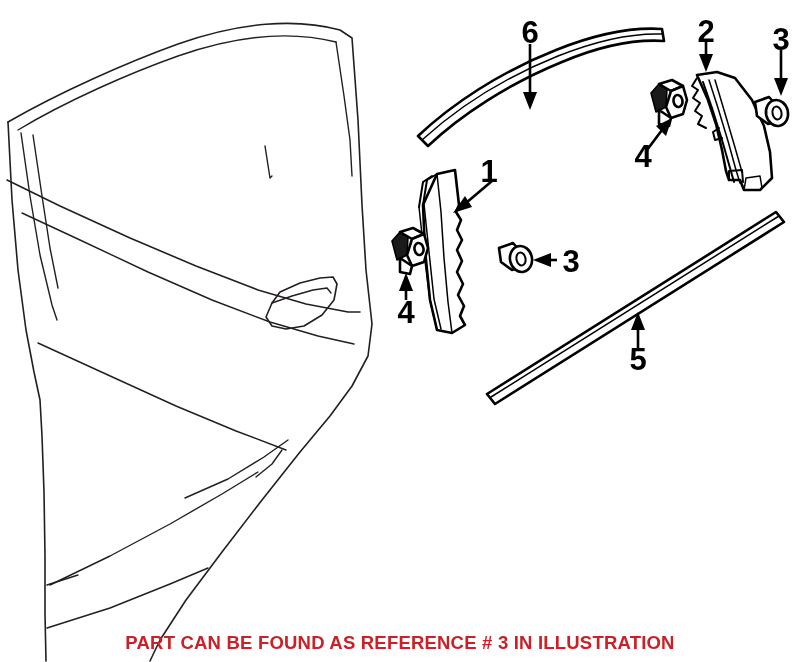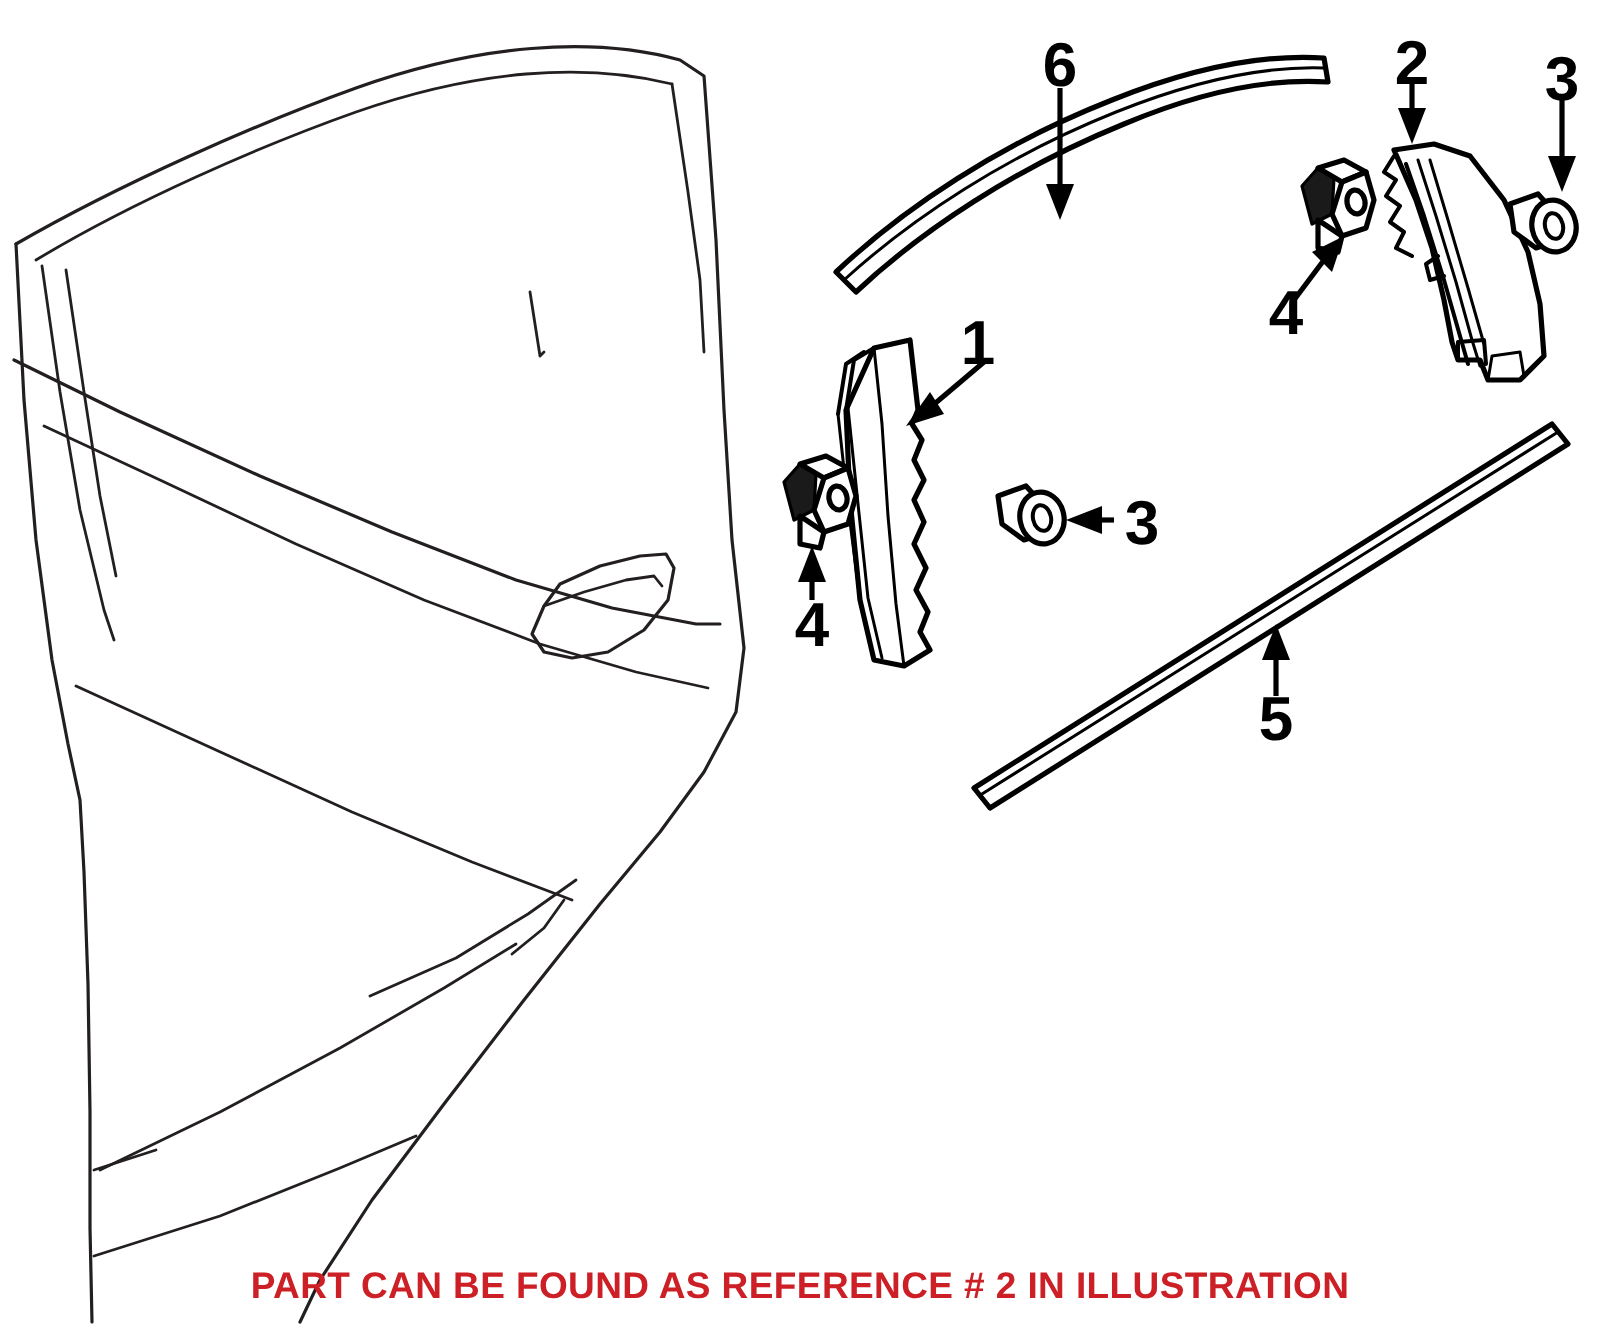--- a/index.html
+++ b/index.html
@@ -478,16 +478,16 @@
 
     <text class="callout-text" x="406" y="323">4</text>
 
     <text class="callout-text" x="643" y="167">4</text>
 
     <text class="callout-text" x="638" y="370">5</text>
 
   </svg>
 
   <div id="caption-bar">
-    <span id="caption-text">PART CAN BE FOUND AS REFERENCE # 2 IN ILLUSTRATION</span>
+    <span id="caption-text">PART CAN BE FOUND AS REFERENCE # 3 IN ILLUSTRATION</span>
   </div>
 
 </div>
 
 </body></html>

